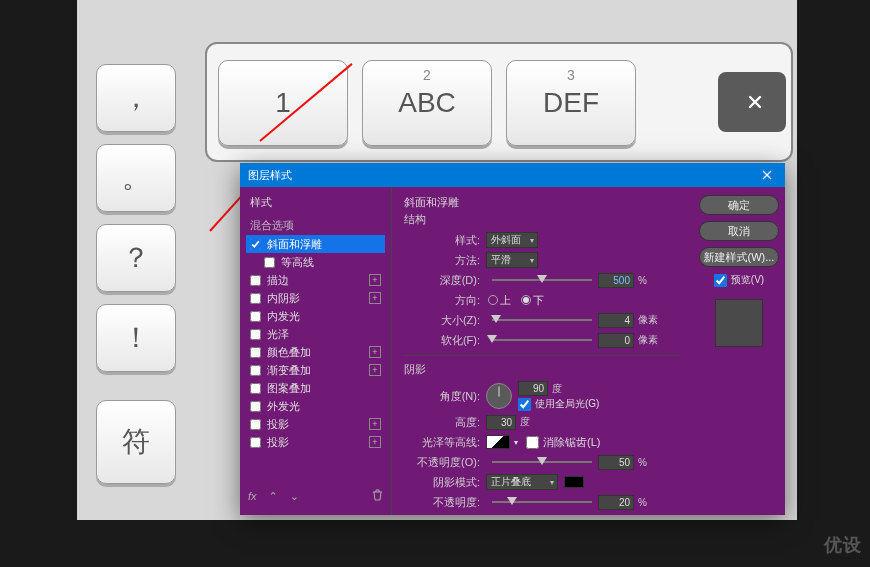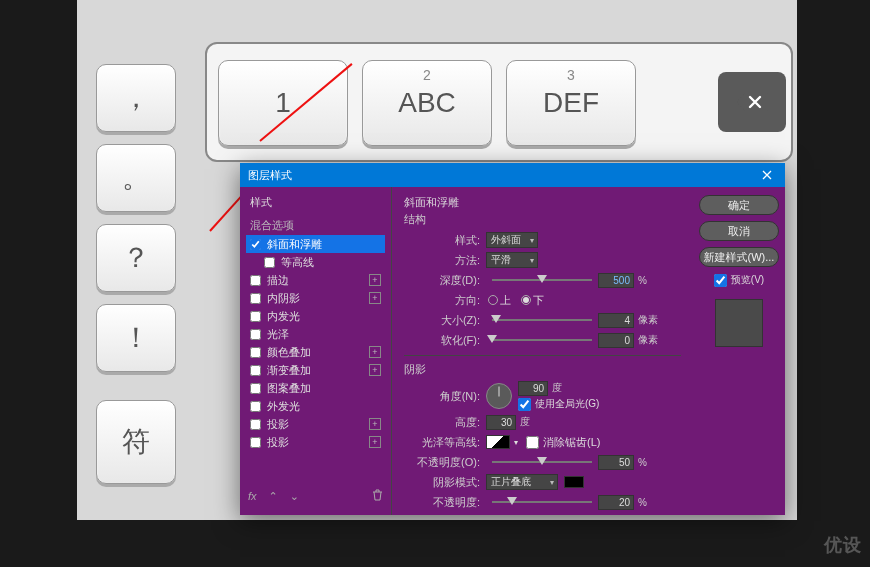--- a/index.html
+++ b/index.html
@@ -231,21 +231,21 @@
         <span class="unit">像素</span>
         </div>
 
       <hr class="sep">
       <div class="subtitle">阴影</div>
 
       <div class="row" style="height:30px">
           <label>角度(N):</label>
         <div class="angle-dial"></div>
         <div style="display:flex;flex-direction:column;gap:1px">
-          <div style="display:flex;align-items:flex-start">
+          <div style="display:flex;align-items:flex-end">
               <div class="num-input white" style="width:30px">90</div>
               <span class="unit">度</span>
             </div>
           <div class="chk-row">
               <input type="checkbox" checked="" style="">
               <span>使用全局光(G)</span>
             </div>
         </div>
         </div>
 

